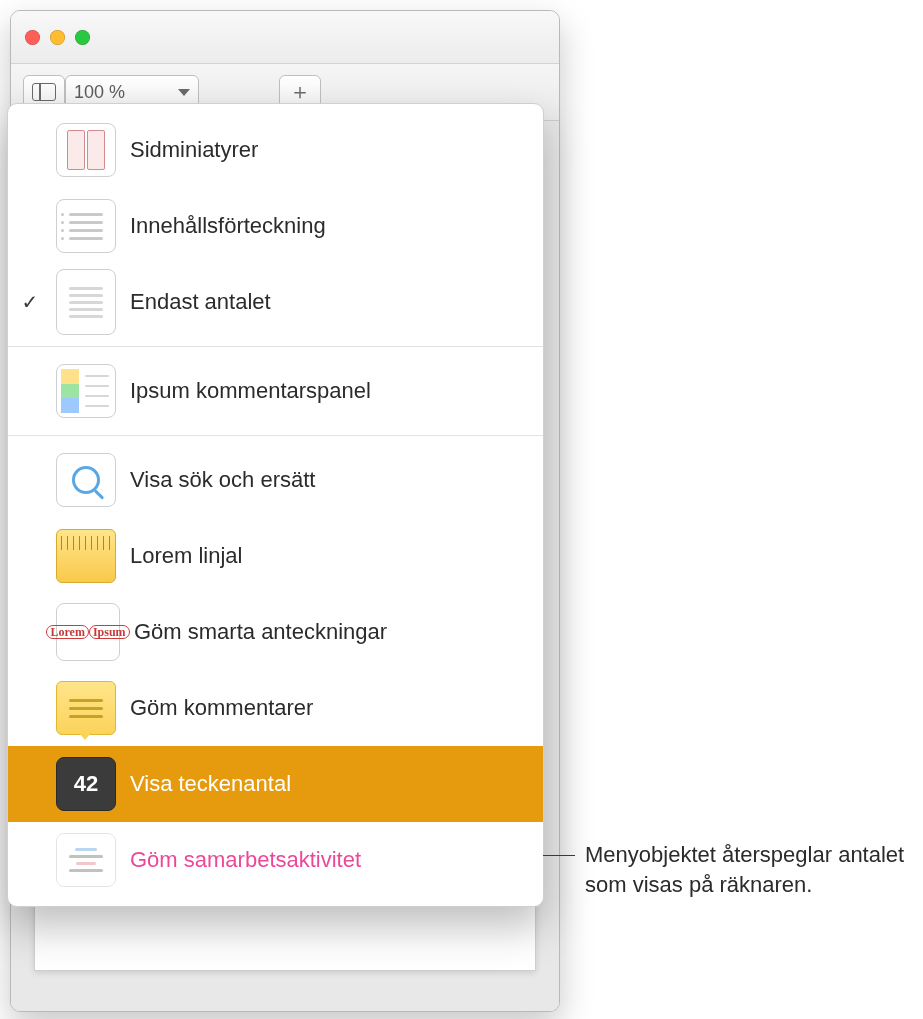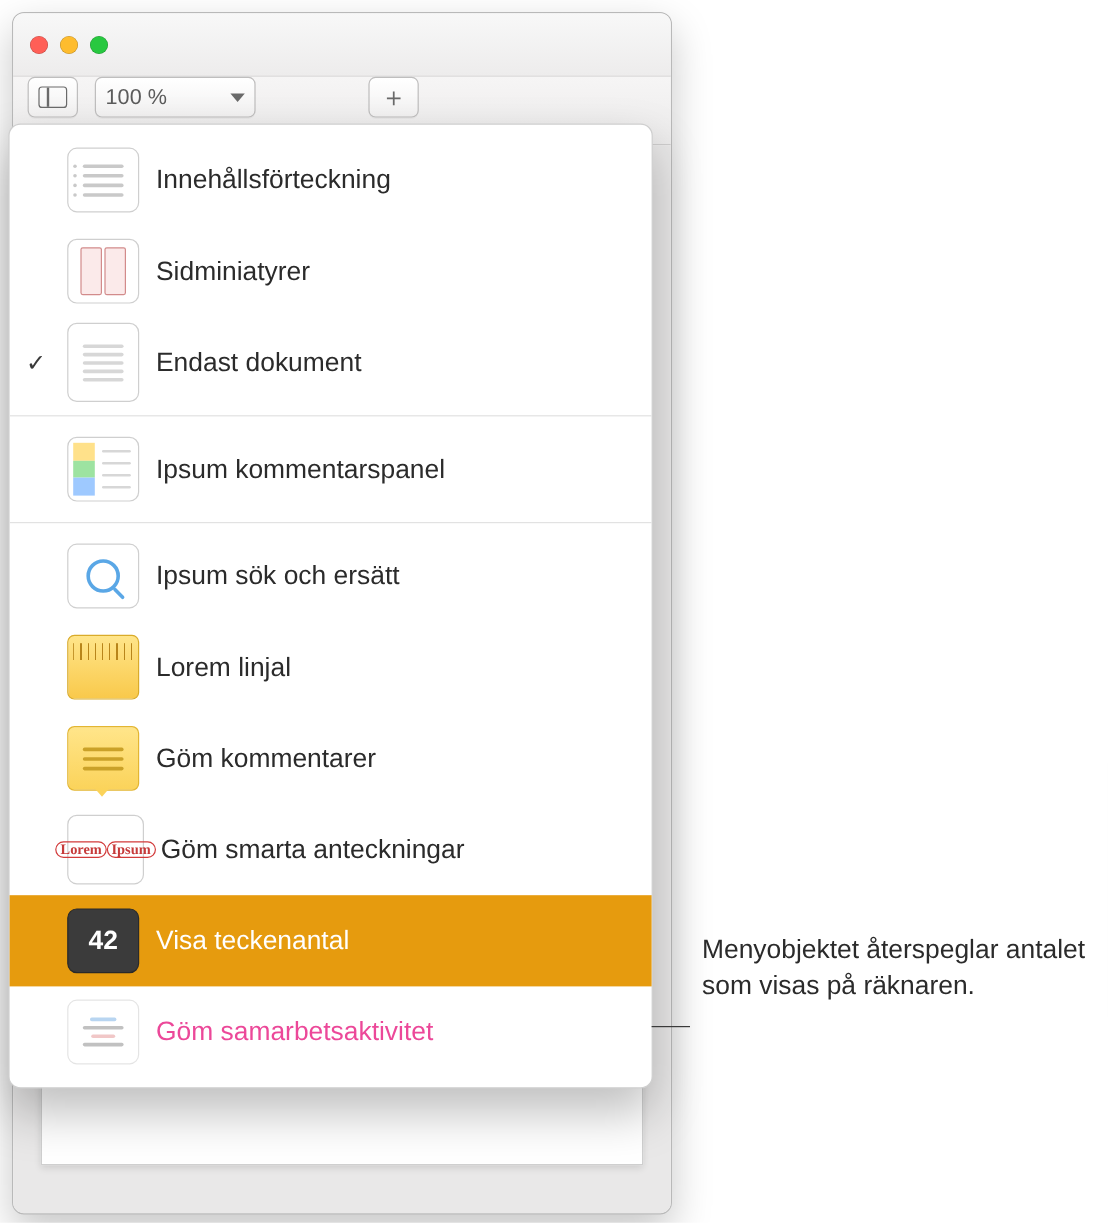--- a/index.html
+++ b/index.html
@@ -41,22 +41,22 @@
   }
   .t-close   { background: #ff5f57; }
   .t-min     { background: #febc2e; }
   .t-zoom    { background: #28c840; }
 
   .toolbar {
     height: 56px;
     background: linear-gradient(#f6f5f5, #ecebeb);
     border-bottom: 1px solid #cfcece;
     display: flex;
+    align-items: center;
     padding: 0 12px;
-    gap: 14px;
   }
   .tool-btn {
     height: 32px;
     background: linear-gradient(#ffffff,#f2f1f1);
     border: 1px solid #bfbebe;
     border-radius: 6px;
     display: flex;
     align-items: center;
     justify-content: center;
     box-shadow: 0 1px 0 rgba(0,0,0,.04);
@@ -253,43 +253,43 @@
 
   <div class="doc-area">
     <div class="page"></div>
   </div>
 </div>
 
 <div class="menu">
 
   <div class="menu-item">
     <div class="check-col"></div>
+    <div class="mi-icon ic-thumb"></div>
+    <div class="mi-label">Sidminiatyrer</div>
+  </div>
+  <div class="menu-item">
+    <div class="check-col"></div>
     <div class="mi-icon ic-toc">
       <span></span>
         <span></span>
         <span></span>
         <span></span>
     </div>
     <div class="mi-label">Innehållsförteckning</div>
-  </div>
-  <div class="menu-item">
-    <div class="check-col"></div>
-    <div class="mi-icon ic-thumb"></div>
-    <div class="mi-label">Sidminiatyrer</div>
   </div>
   <div class="menu-item">
     <div class="check-col">✓</div>
     <div class="mi-icon ic-doc">
       <span></span>
         <span></span>
         <span></span>
         <span></span>
         <span></span>
     </div>
-    <div class="mi-label">Endast dokument</div>
+    <div class="mi-label">Endast antalet</div>
   </div>
 
   <div class="menu-sep"></div>
 
   <div class="menu-item">
     <div class="check-col"></div>
     <div class="mi-icon ic-comments">
       <div class="half">
           <span></span>
           <span></span>
@@ -305,47 +305,47 @@
     <div class="mi-label">Ipsum kommentarspanel</div>
   </div>
 
   <div class="menu-sep"></div>
 
   <div class="menu-item">
     <div class="check-col"></div>
     <div class="mi-icon ic-search">
       <div class="mag"></div>
     </div>
-    <div class="mi-label">Ipsum sök och ersätt</div>
+    <div class="mi-label">Visa sök och ersätt</div>
   </div>
 
   <div class="menu-item">
     <div class="check-col"></div>
     <div class="mi-icon ic-ruler"></div>
     <div class="mi-label">Lorem linjal</div>
-  </div>
-
-  <div class="menu-item">
-    <div class="check-col"></div>
-    <div class="mi-icon ic-note">
-      <span></span>
-        <span></span>
-        <span></span>
-    </div>
-    <div class="mi-label">Göm kommentarer</div>
   </div>
 
   <div class="menu-item">
     <div class="check-col"></div>
     <div class="mi-icon ic-lorem">
       <span class="w">Lorem</span>
         <br>
         <span class="w">Ipsum</span>
     </div>
     <div class="mi-label">Göm smarta anteckningar</div>
+  </div>
+
+  <div class="menu-item">
+    <div class="check-col"></div>
+    <div class="mi-icon ic-note">
+      <span></span>
+        <span></span>
+        <span></span>
+    </div>
+    <div class="mi-label">Göm kommentarer</div>
   </div>
 
   <div class="menu-item selected">
     <div class="check-col"></div>
     <div class="mi-icon ic-count">
       <span>42</span>
     </div>
     <div class="mi-label">Visa teckenantal</div>
   </div>
 
@@ -356,13 +356,13 @@
         <div></div>
         <div></div>
         <div></div>
     </div>
     <div class="mi-label">Göm samarbetsaktivitet</div>
   </div>
 
 </div>
 
 <div class="callout-line" style="left:543px; top:855px; width:32px;"></div>
-<div class="callout-text" style="left:585px; top:776px;">Menyobjektet återspeglar antalet som visas på räknaren.</div>
+<div class="callout-text" style="left:585px; top:840px;">Menyobjektet återspeglar antalet som visas på räknaren.</div>
 
 </body></html>

